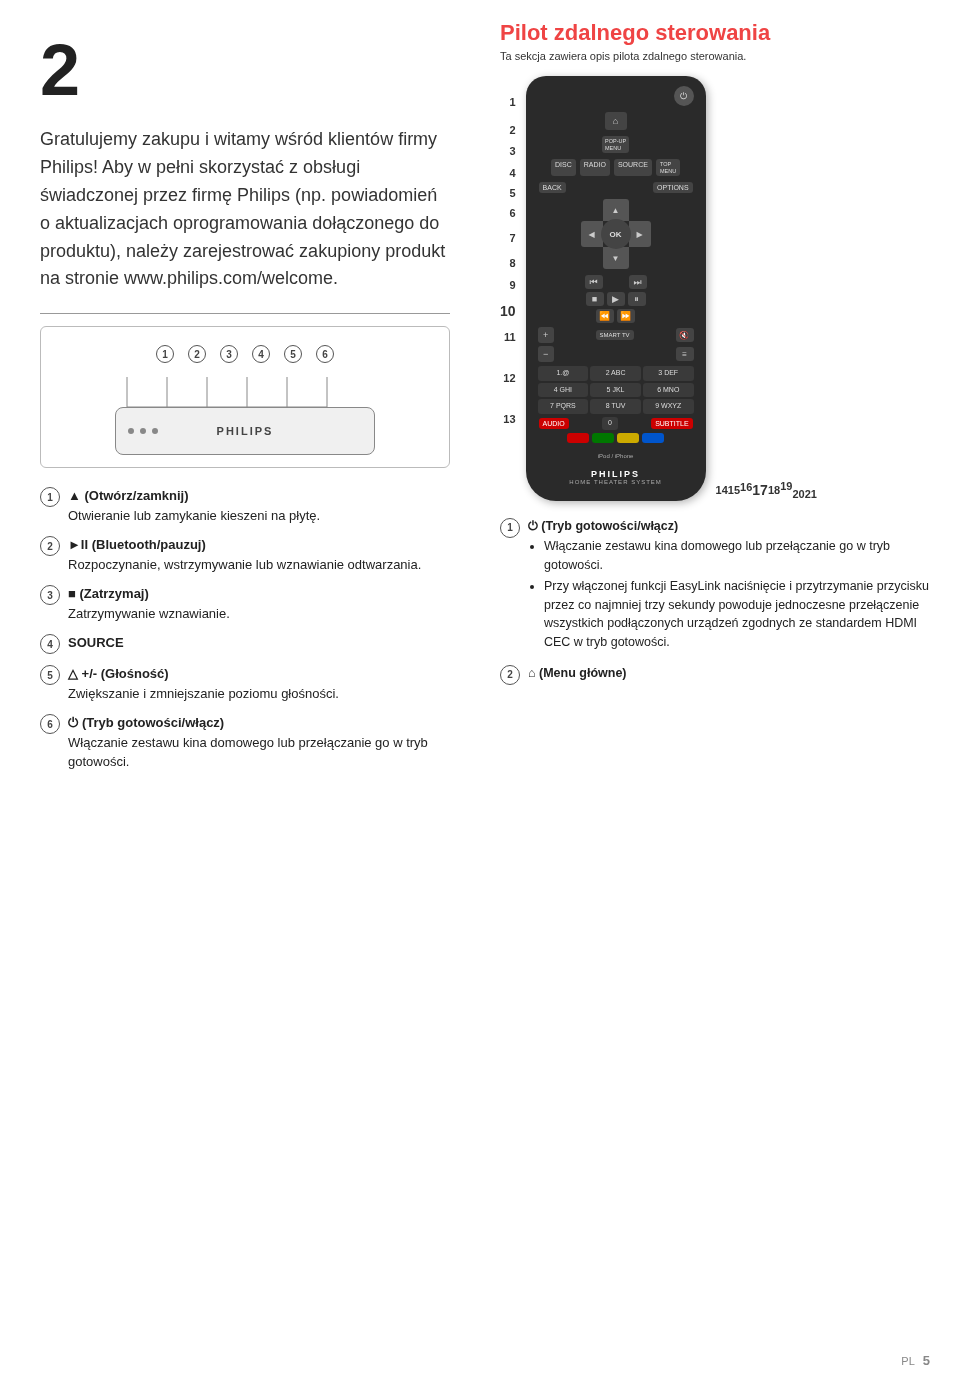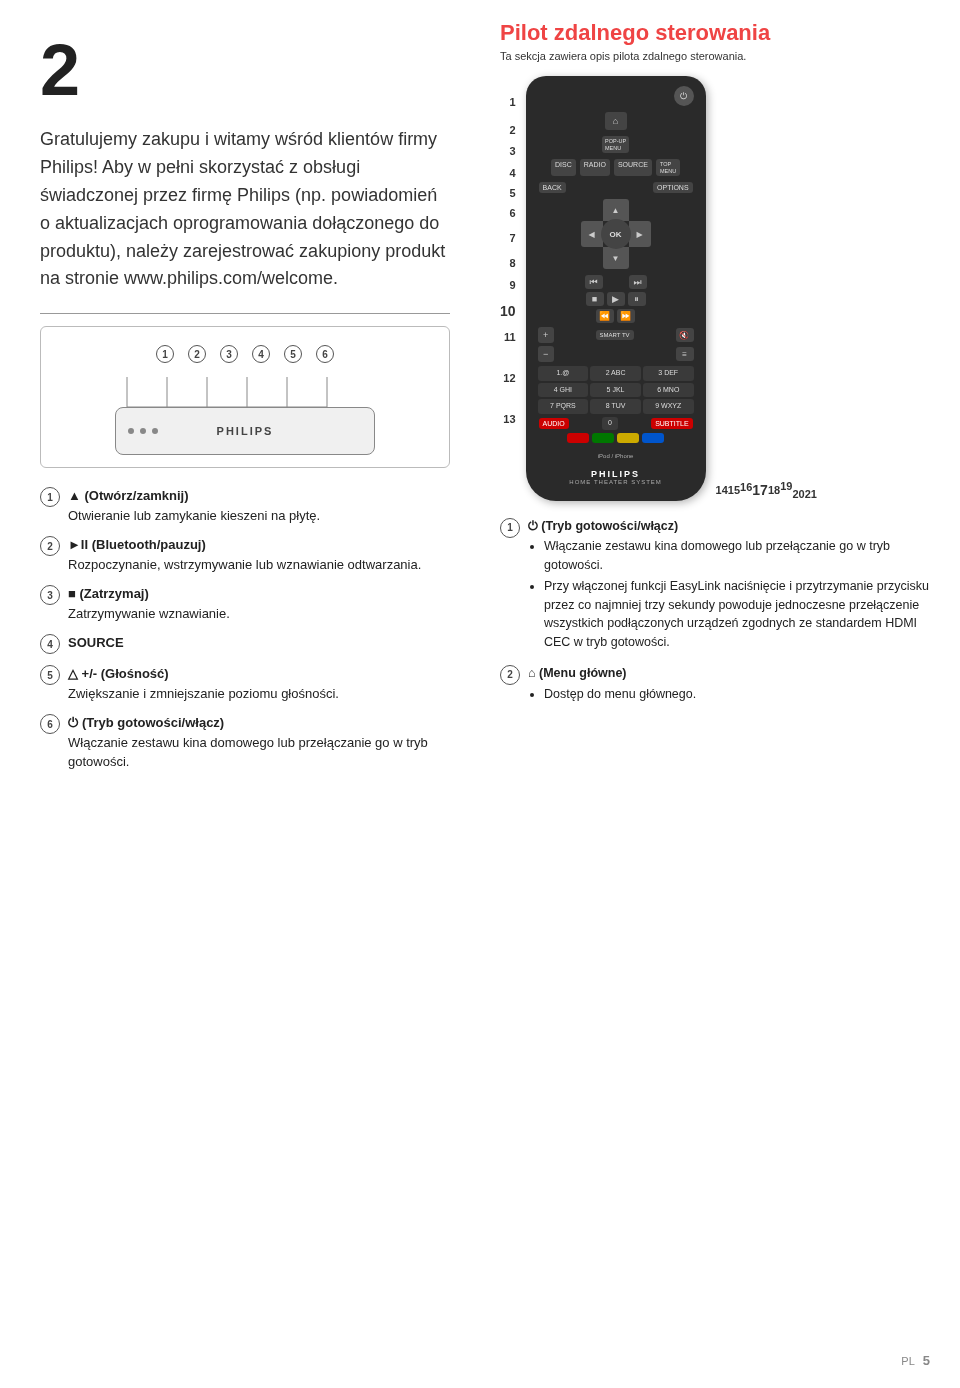--- a/index.html
+++ b/index.html
@@ -609,23 +609,20 @@
           <ul class="bullet-list">
             <li>Włączanie zestawu kina domowego lub przełączanie go w tryb gotowości.</li>
             <li>Przy włączonej funkcji EasyLink naciśnięcie i przytrzymanie przycisku przez co najmniej trzy sekundy powoduje jednoczesne przełączenie wszystkich podłączonych urządzeń zgodnych ze standardem HDMI CEC w tryb gotowości.</li>
           </ul>
         </div>
       </li>
       <li class="right-desc-item">
         <div class="right-desc-num">2</div>
         <div class="right-desc-text">
           <span class="right-desc-title">⌂ (Menu główne)</span>
-          <ul class="bullet-list">
-            <li>Dostęp do menu głównego.</li>
-          </ul>
         </div>
       </li>
     </ul>
 
   </div>
 </div>
 
 <div style="position:absolute; bottom:20px; right:30px; display:flex; gap:8px; align-items:center;">
   <span style="font-size:11px; color:#888;">PL</span>
   <span style="font-size:13px; color:#888; font-weight:bold;">5</span>

